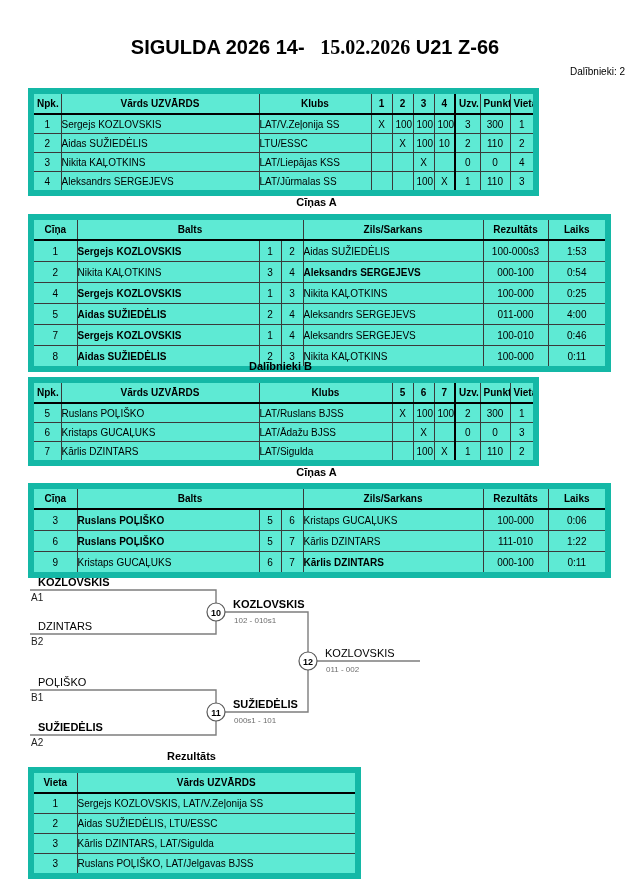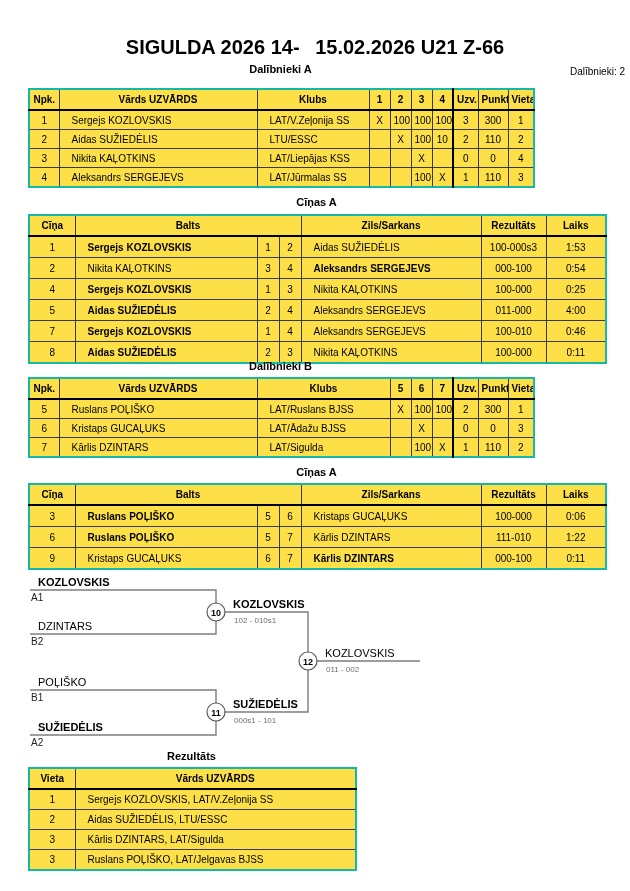--- a/index.html
+++ b/index.html
@@ -1,35 +1,35 @@
 <!DOCTYPE html>
 <html><head>
 <meta charset="utf-8">
 <style>
   html,body{margin:0;padding:0;background:#fff;}
   .page{position:relative;width:630px;height:891px;background:#fff;
         font-family:"Liberation Sans",sans-serif;color:#000;overflow:hidden;}
 
   .title{position:absolute;top:36px;left:0;width:100%;text-align:center;
          font-size:20px;font-weight:bold;white-space:nowrap;}
-  .title .seg-mid{margin-left:10px;}
+  .title .seg-mid{margin-left:10px;font-family:Liberation Serif, serif;}
   .title .seg-right{}
 
   .sec-title{position:absolute;text-align:center;font-weight:bold;font-size:11px;}
   .count-label{position:absolute;top:66px;right:5px;font-size:10px;}
 
   table{border-collapse:collapse;table-layout:fixed;}
-  .tbl{position:absolute;left:28px;border:2px solid #14b8a6;background:#fde047;}
+  .tbl{position:absolute;left:28px;border:6px solid #14b8a6;background:#5eead4;}
   .tbl th,.tbl td{border:1px solid #3a3a3a;font-size:10px;padding:0 3px;
        overflow:hidden;white-space:nowrap;text-align:center;}
   .tbl thead th{font-weight:bold;height:19px;border-bottom:2px solid #000;}
   .ptable td{height:18px;}
   .ftable td{height:20px;}
   .rtable td{height:19px;}
-  td.l{text-align:left;padding-left:12px;}
+  td.l{text-align:left;padding-left:0;}
   .thick-l{border-left:2px solid #000 !important;}
   .b{font-weight:bold;}
 
   .bracket{position:absolute;left:0;top:563px;}
   .br-line{fill:none;stroke:#7d7d7d;stroke-width:1.4;}
   .br-circle{fill:#fff;stroke:#5a5a5a;stroke-width:1.2;}
   .br-num{font-size:9px;font-weight:bold;fill:#000;text-anchor:middle;}
   .br-name{font-size:11px;fill:#000;}
   .br-name.b{font-weight:bold;}
   .br-seed{font-size:10px;fill:#222;}
@@ -39,21 +39,20 @@
 <body>
 
 <div class="page">
 
   <div class="title">
     <span class="seg-left">SIGULDA 2026 14-</span>
     <span class="seg-mid">15.02.2026</span>
     <span class="seg-right">U21 Z-66</span>
   </div>
 
-  <div class="sec-title" style="top:63px;left:28px;width:505px;">Dalībnieki A</div>
   <div class="count-label">Dalībnieki: 2</div>
 
   <table class="tbl ptable" style="top:88px;width:505px;">
     <colgroup>
         <col style="width:30px">
         <col style="width:198px">
         <col style="width:112px">
       <col style="width:21px">
         <col style="width:21px">
         <col style="width:21px">

